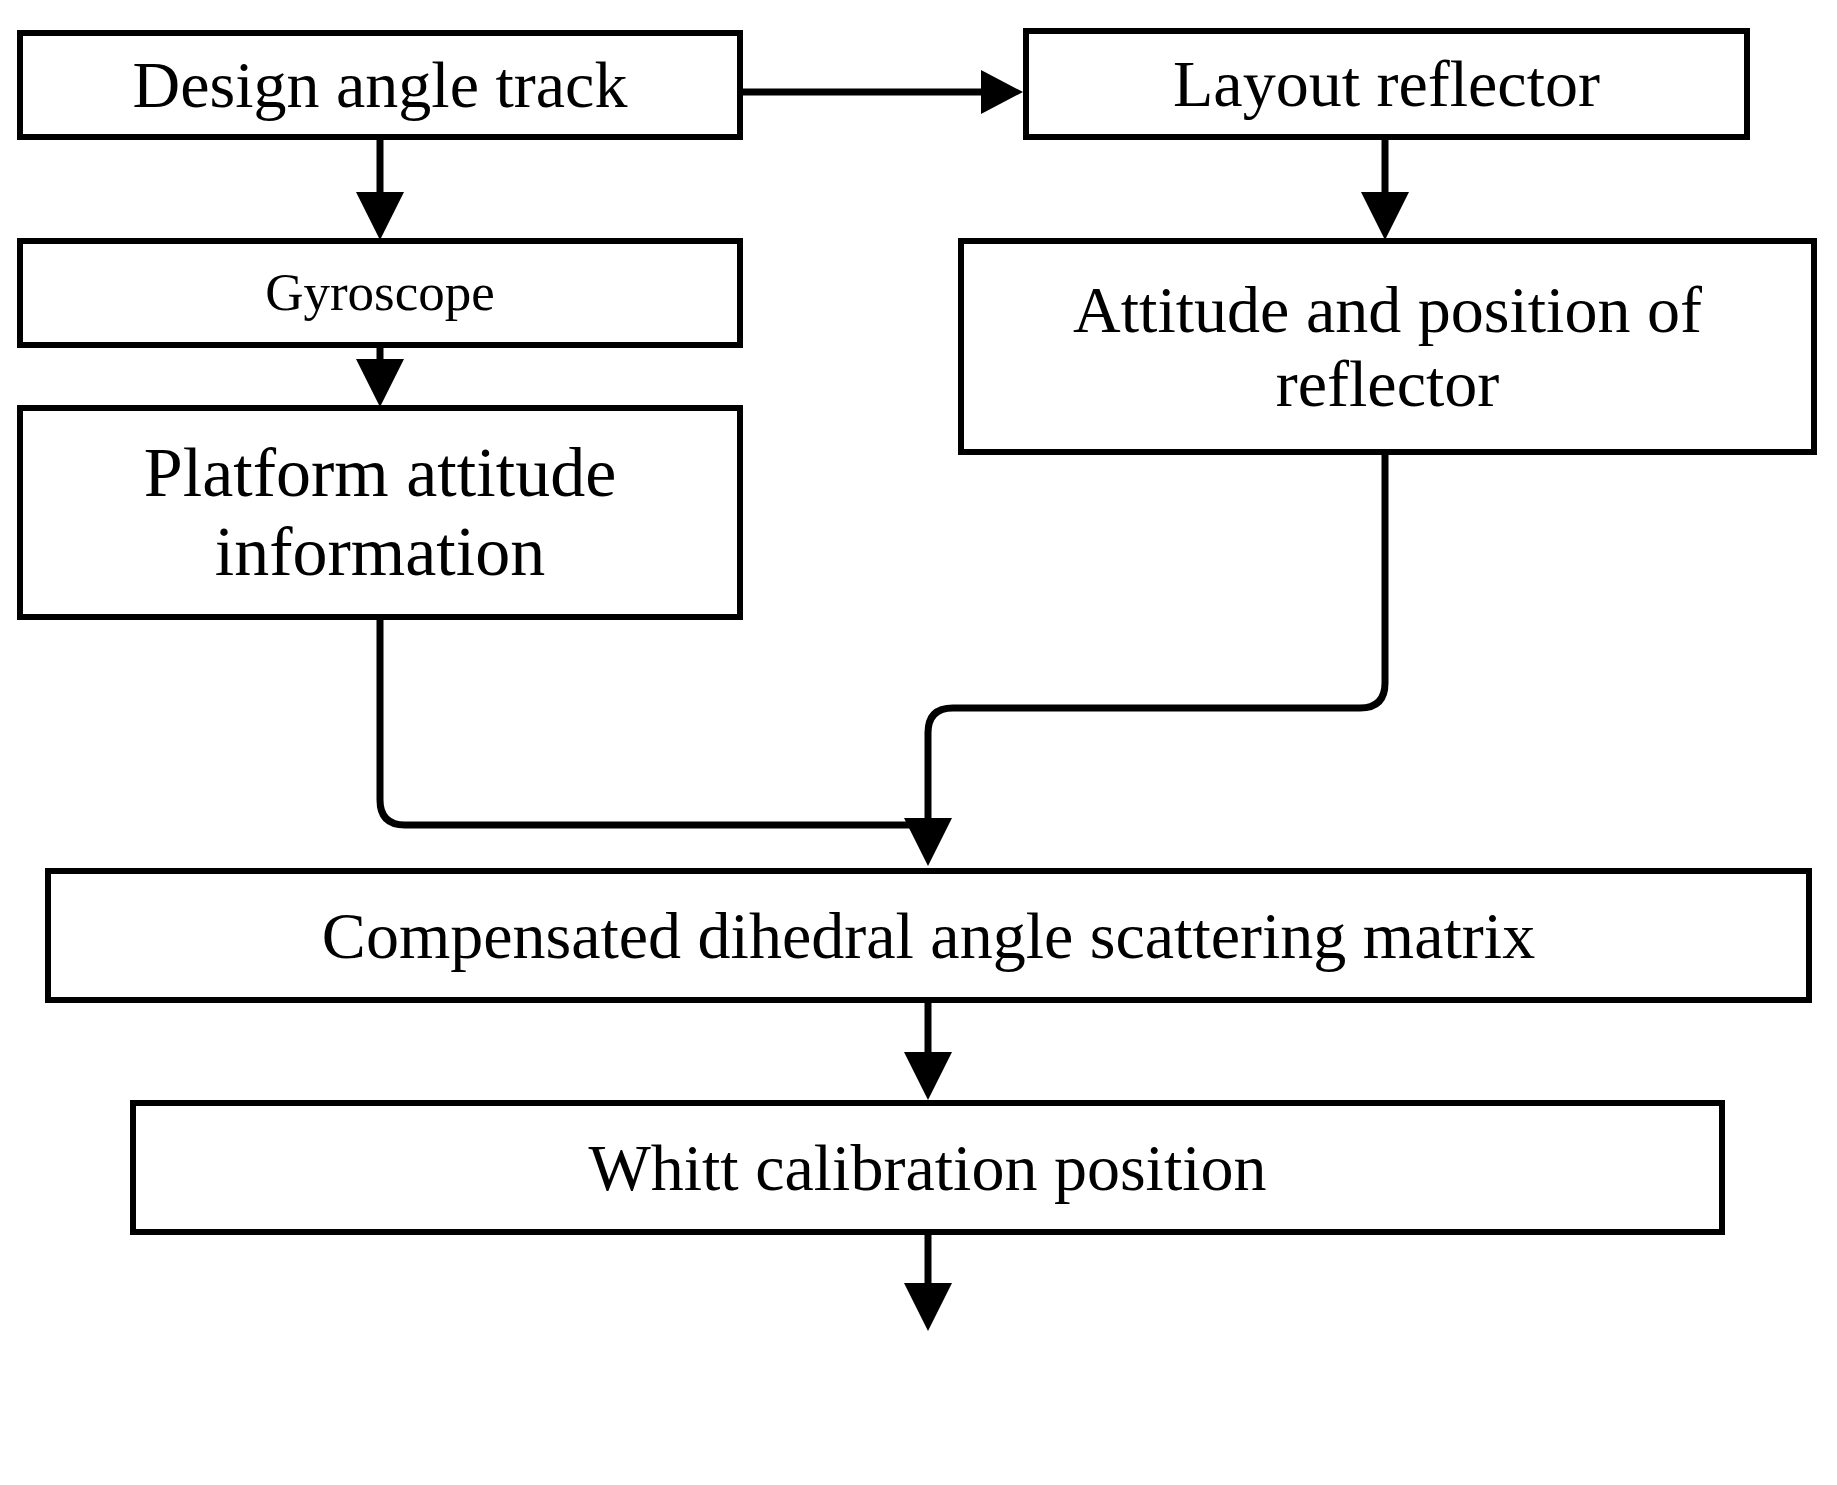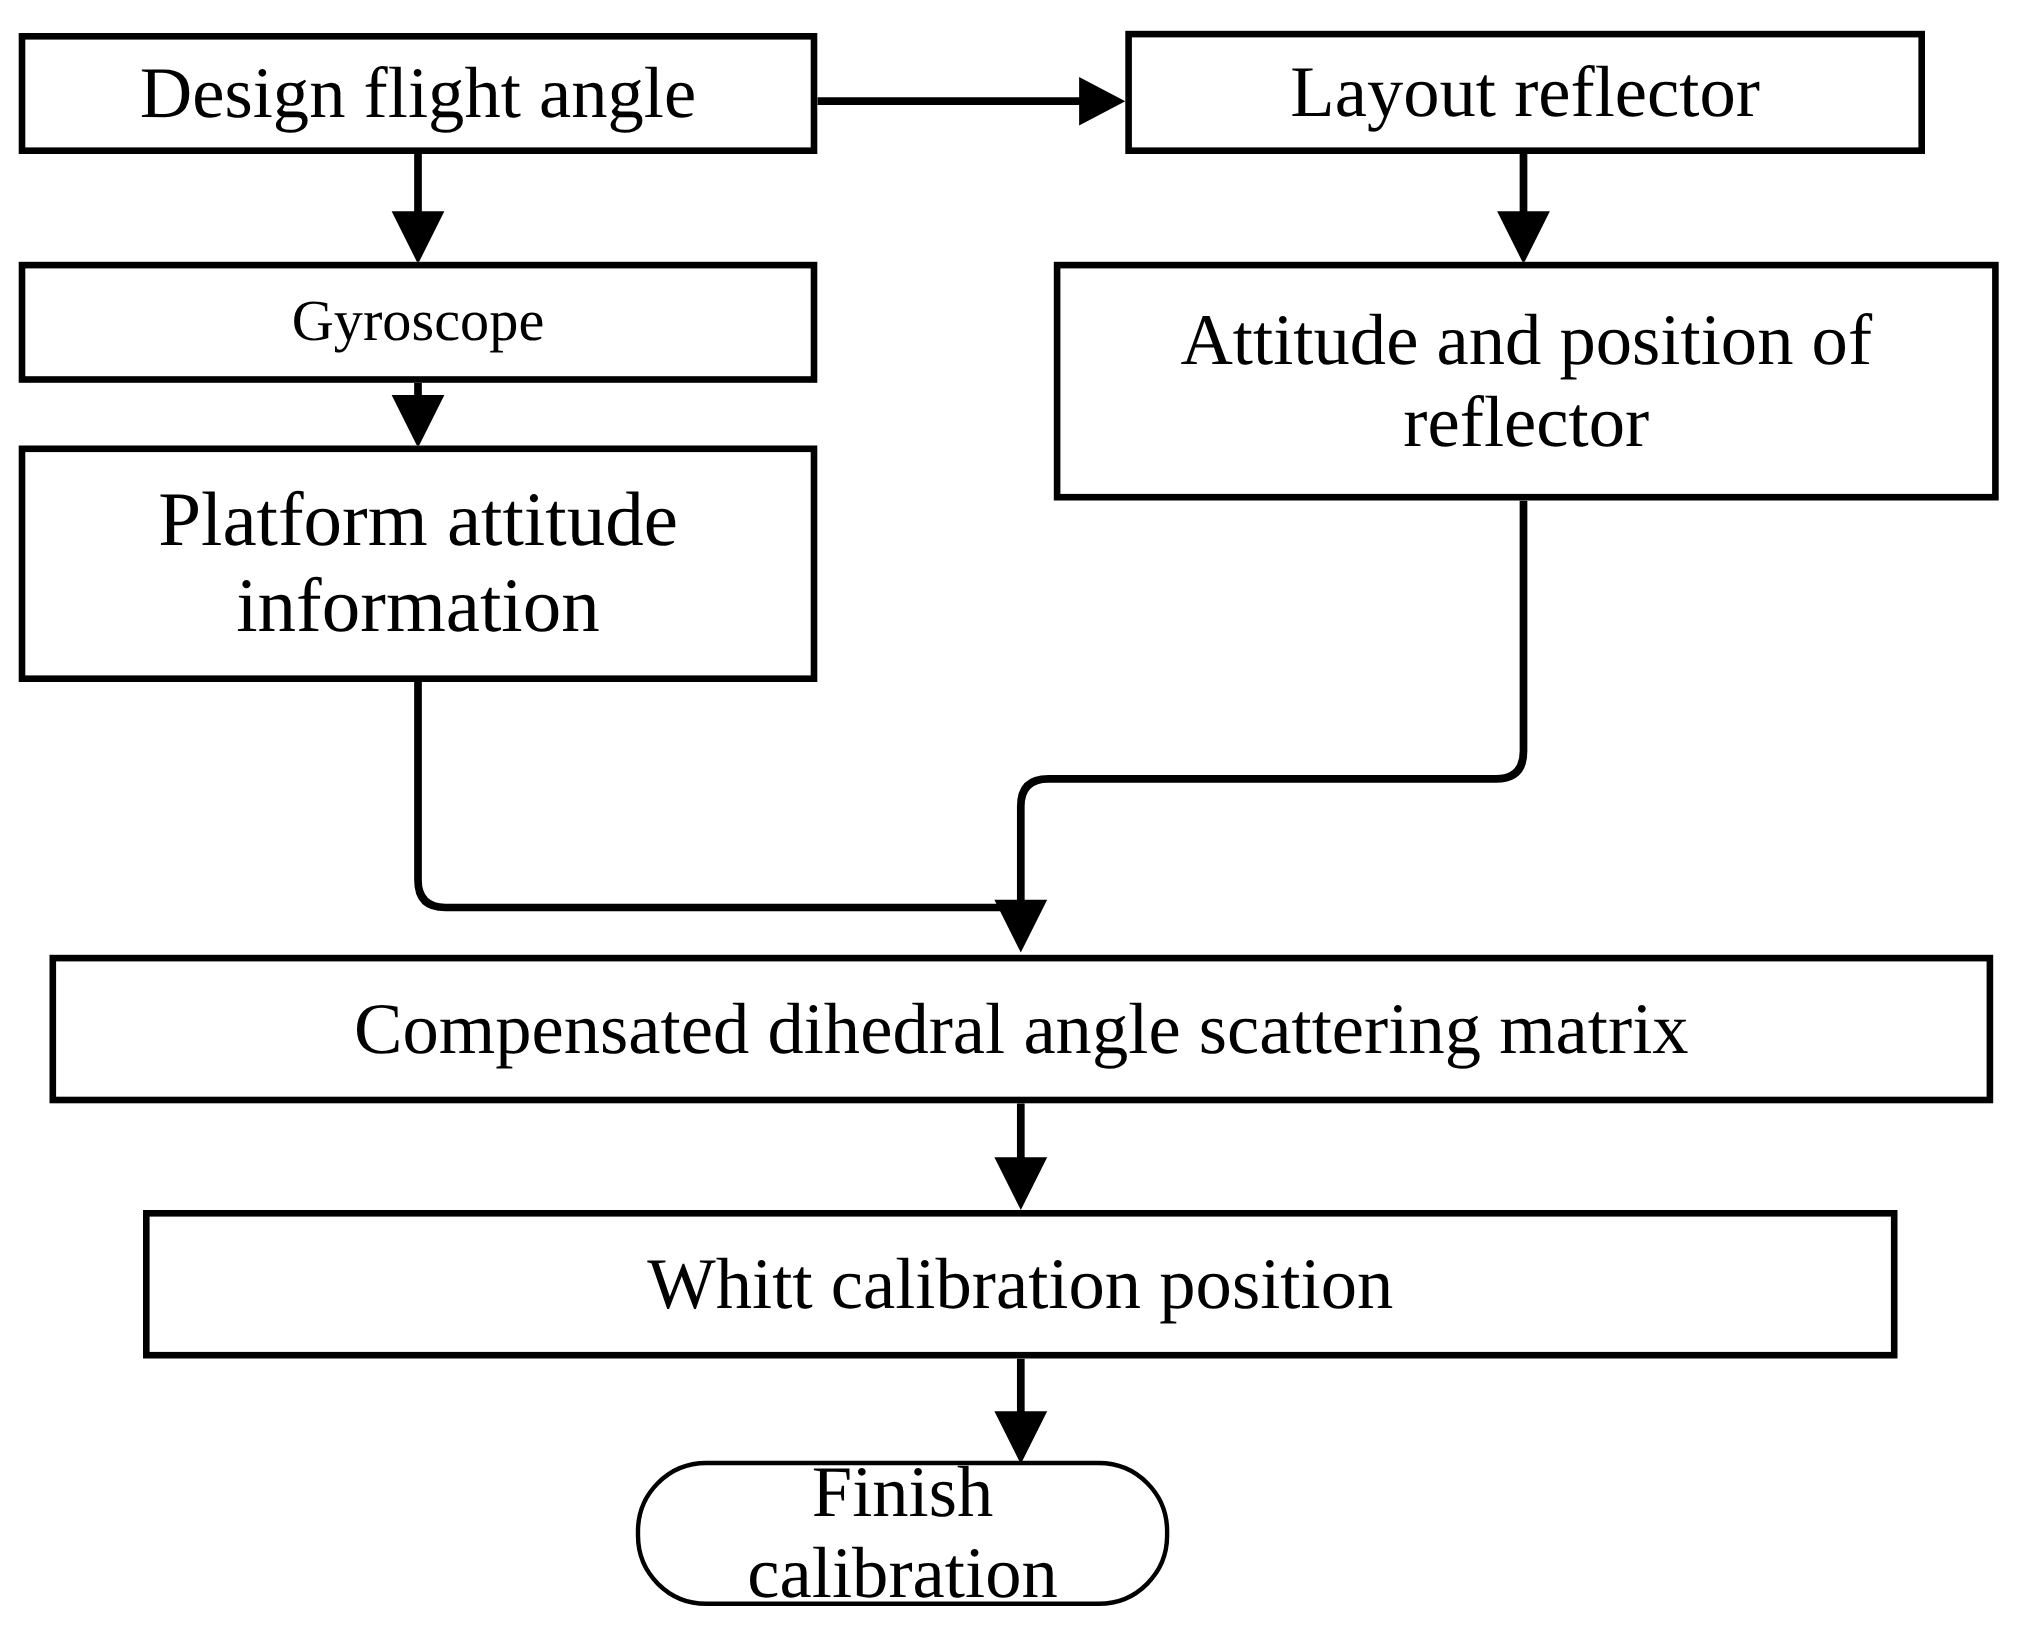--- a/index.html
+++ b/index.html
@@ -102,21 +102,21 @@
     </g>
 
     <g>
       <line x1="928" y1="1235" x2="928" y2="1315"></line>
       <polygon points="928,1331 904,1283 952,1283"></polygon>
     </g>
 
   </svg>
 
   <div class="node" style="left:17px; top:30px; width:726px; height:110px; font-size:66px;">
-    <span>Design flight angle</span>
+    <span>Design angle track</span>
   </div>
 
   <div class="node" style="left:1023px; top:28px; width:727px; height:112px; font-size:66px;justify-content:flex-end;">
     <span>Layout reflector</span>
   </div>
 
   <div class="node" style="left:17px; top:238px; width:726px; height:110px; font-size:53px;">
     <span>Gyroscope</span>
   </div>
 
@@ -129,17 +129,14 @@
   </div>
 
   <div class="node" style="left:45px; top:868px; width:1767px; height:135px; font-size:66px;">
     <span>Compensated dihedral angle scattering matrix</span>
   </div>
 
   <div class="node" style="left:130px; top:1100px; width:1595px; height:135px; font-size:66px;">
     <span>Whitt calibration position</span>
   </div>
 
-  <div class="node terminal" style="left:578px; top:1328px; width:485px; height:132px; font-size:66px;">
-    <span>Finish calibration</span>
-  </div>
 
 </div>
 
 </body></html>

